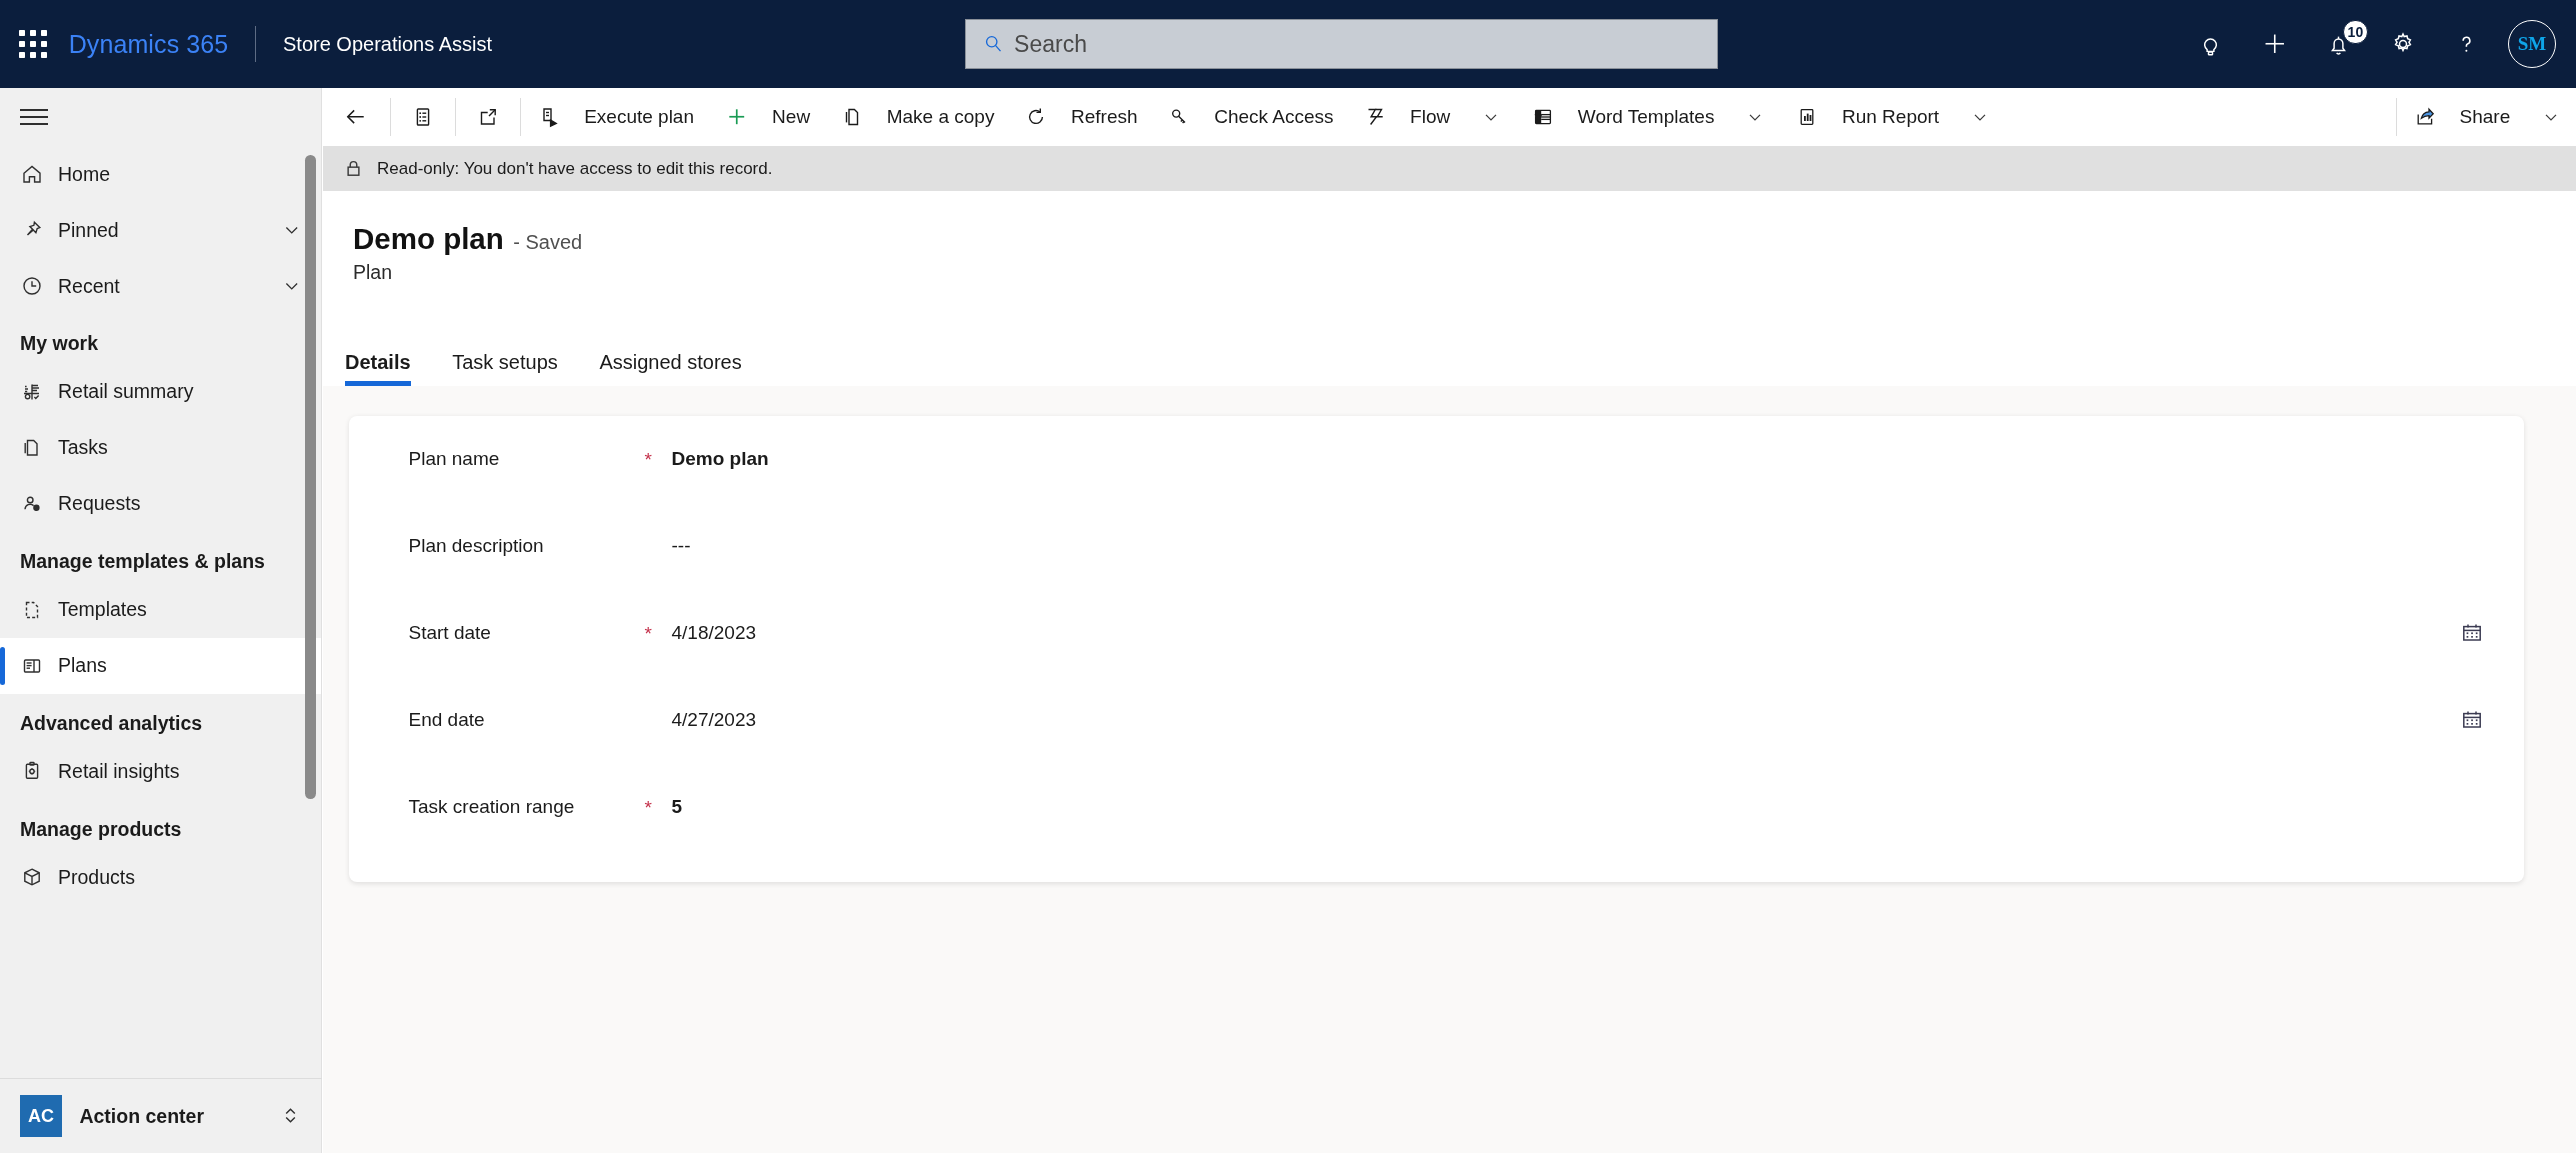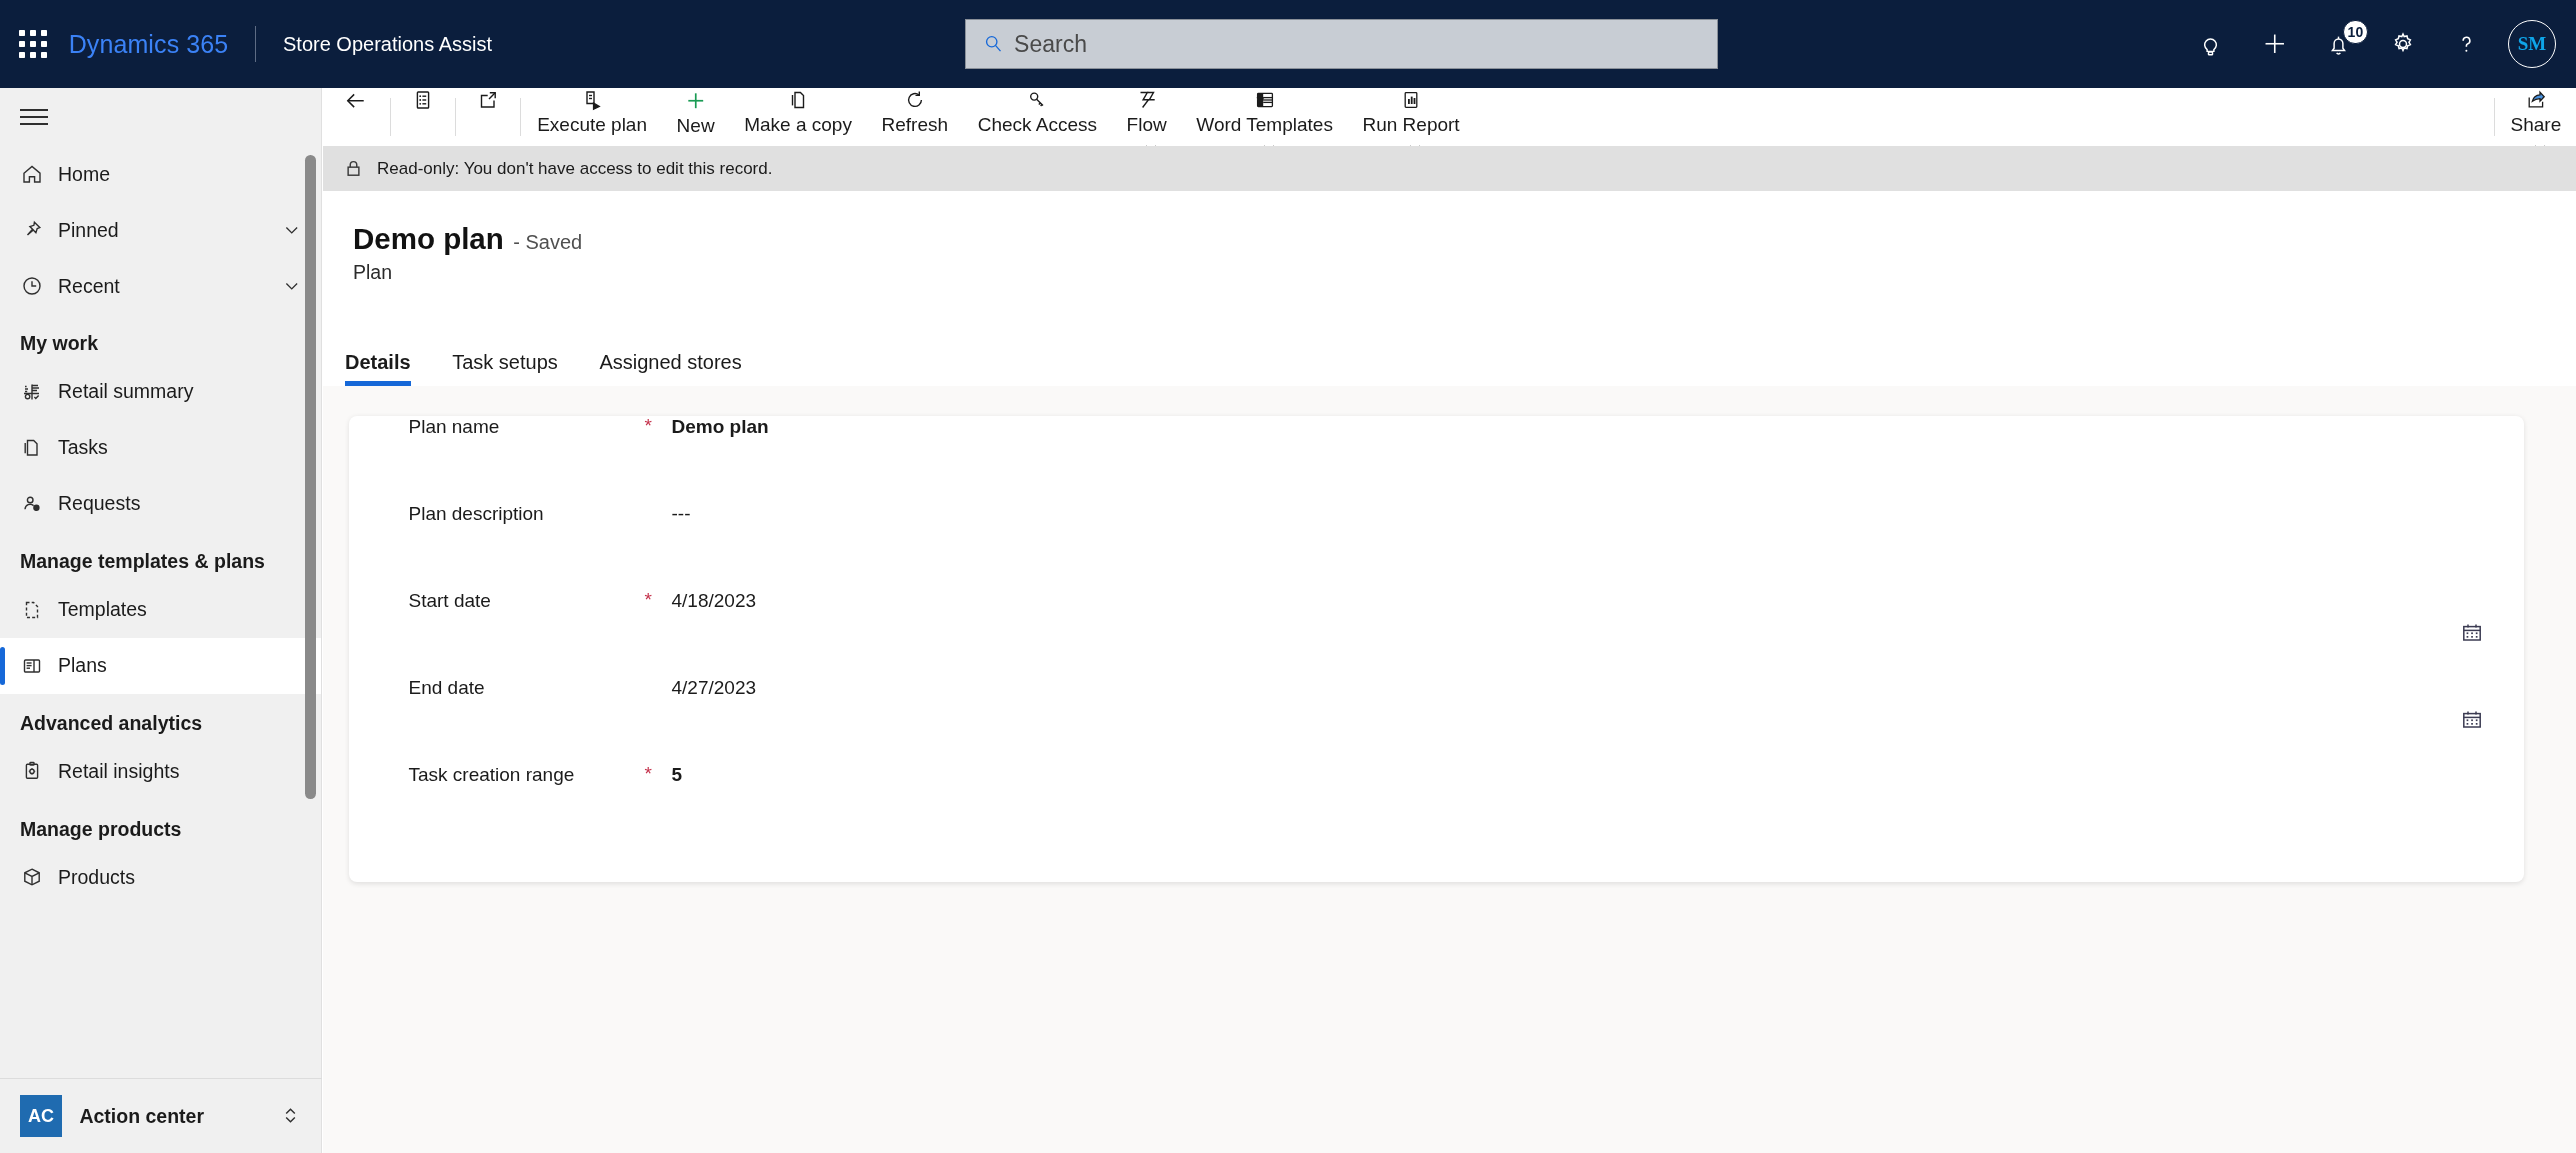--- a/index.html
+++ b/index.html
@@ -143,23 +143,23 @@
   
   #command-bar {
     position: absolute; top: 88px; left: 323px;
     width: 2253px; height: 58px;
     background: #ffffff;
     display: flex; align-items: center;
     border-bottom: 0.7px solid #ffffff;
   }
   .cmd-sep { width: 0.7px; height: 38px; background: #dcdcdc; margin: 0 1.3px; }
   .cmd-btn {
-    height: 58px; display: flex; align-items: center; gap: 2px;
+    height: 58px; display: flex; align-items: center; gap: 23px;
     padding: 0 14.8px; cursor: pointer; white-space: nowrap;
-    color: #1b1b1b; font-size: 19px; flex-direction: column;
+    color: #1b1b1b; font-size: 19px;
   }
   .cmd-icon { display: flex; align-items: center; color: #1b1b1b; }
   .cmd-chev { display: flex; align-items: center; margin-left: 8px; color: #3a3a3a; }
   #share-group { margin-left: auto; display: flex; align-items: center; }
 
   
   #readonly-banner {
     position: absolute; top: 146px; left: 323px;
     width: 2253px; height: 46px;
     background: #e0e0e0;
@@ -210,21 +210,21 @@
     background: #faf9f8;
   }
   #form-card {
     position: absolute; top: 29.5px; left: 25.5px;
     width: 2175px; height: 466px;
     background: #ffffff; border-radius: 8px;
     box-shadow: 0 1.3px 5.4px rgba(0,0,0,.10);
   }
   .field-row {
     position: relative;
-    display: flex; align-items: flex-start;
+    display: flex; align-items: center;
     height: 87px;
     padding-left: 60px; padding-right: 40px;
   }
   .field-label {
     width: 236px; min-width: 236px;
     font-size: 19px; color: #1b1b1b;
   }
   .field-req {
     width: 27px; min-width: 27px;
     color: #c4314b; font-size: 19px; line-height: 1;

